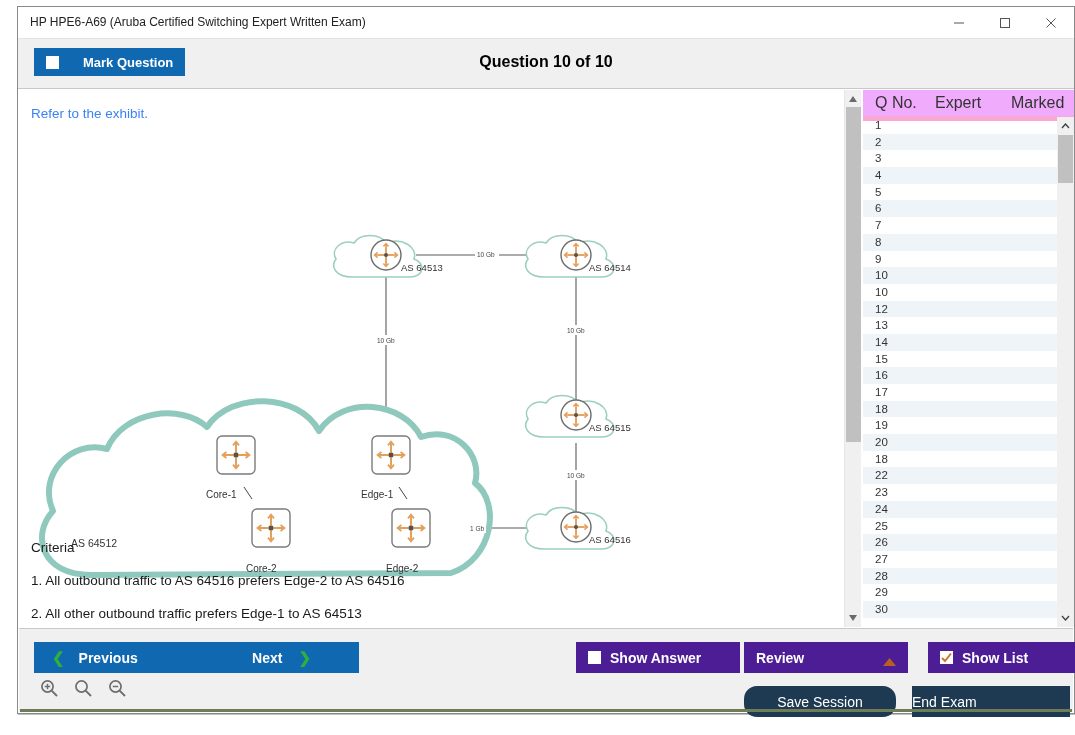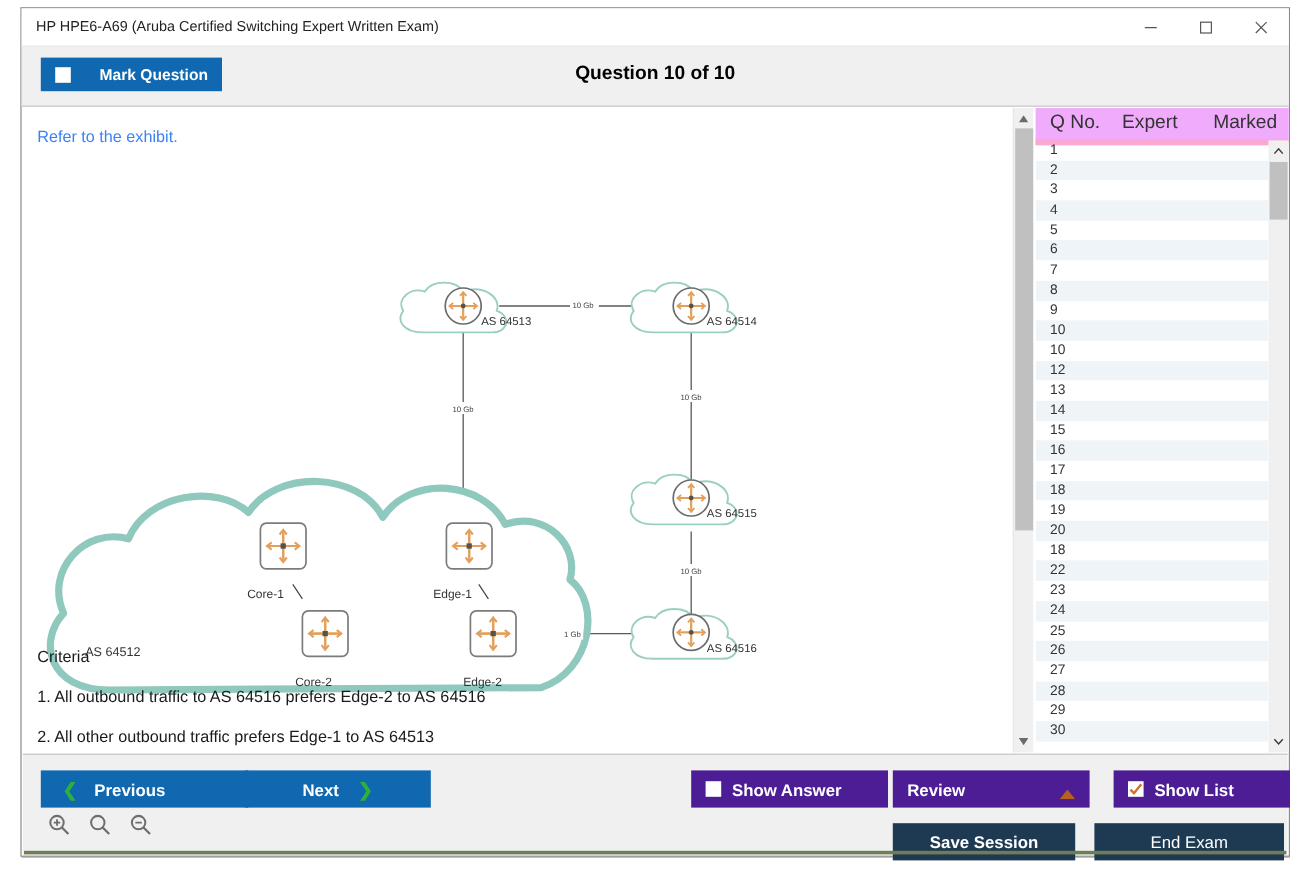--- a/index.html
+++ b/index.html
@@ -331,25 +331,25 @@
 
       <div class="btn orange" style="left:893px;top:13px;width:158px;height:31px;padding-left:12px;gap:9px;margin-left:16px;">
         <span class="cbx">
           <svg width="13" height="13" viewBox="0 0 13 13" style="position:absolute;left:0;top:0;">
             <path d="M2,7 L5,10 L11,2.5" stroke="#d3722a" stroke-width="2" fill="none"></path>
           </svg>
         </span>
         <span>Show List</span>
       </div>
 
-      <div class="btn navy" style="left:725px;top:57px;width:152px;height:31px;justify-content:center;font-weight:bold;font-size:14px;">
+      <div class="btn navy" style="left:725px;top:57px;width:152px;height:31px;justify-content:center;font-weight:normal;font-size:14px;border-radius:13px;">
         <span>Save Session</span>
       </div>
 
-      <div class="btn navy" style="left:893px;top:57px;width:158px;height:31px;justify-content:center;font-weight:normal;font-size:14px;">
+      <div class="btn navy" style="left:893px;top:57px;width:158px;height:31px;justify-content:flex-start;font-weight:normal;font-size:14px;">
         <span>End Exam</span>
       </div>
 
       <div class="zoombar">
         <span class="zicon">
           <svg width="20" height="20" viewBox="0 0 20 20">
             <circle cx="8.5" cy="8.5" r="5.6" fill="none" stroke="#6e6e6e" stroke-width="1.7"></circle>
             <line x1="12.6" y1="12.6" x2="18" y2="18" stroke="#6e6e6e" stroke-width="1.9"></line>
             <line x1="5.8" y1="8.5" x2="11.2" y2="8.5" stroke="#6e6e6e" stroke-width="1.5"></line>
             <line x1="8.5" y1="5.8" x2="8.5" y2="11.2" stroke="#6e6e6e" stroke-width="1.5"></line>

